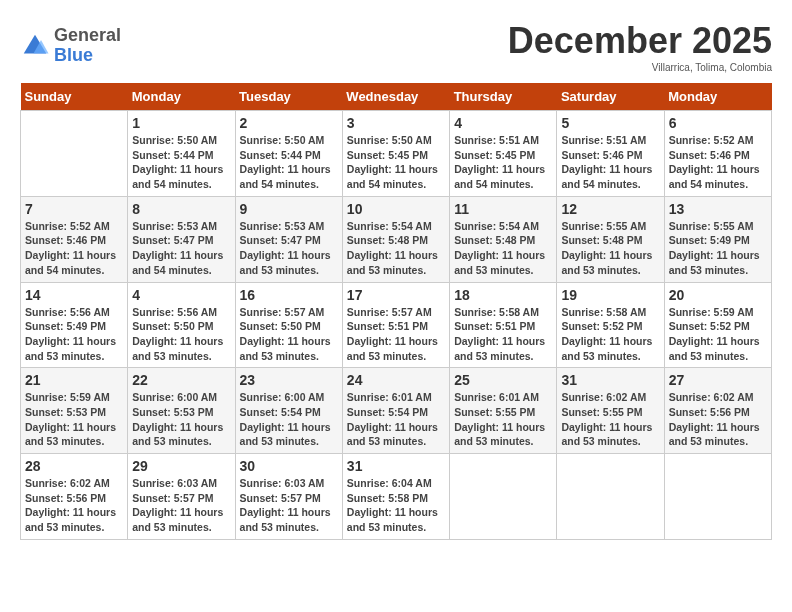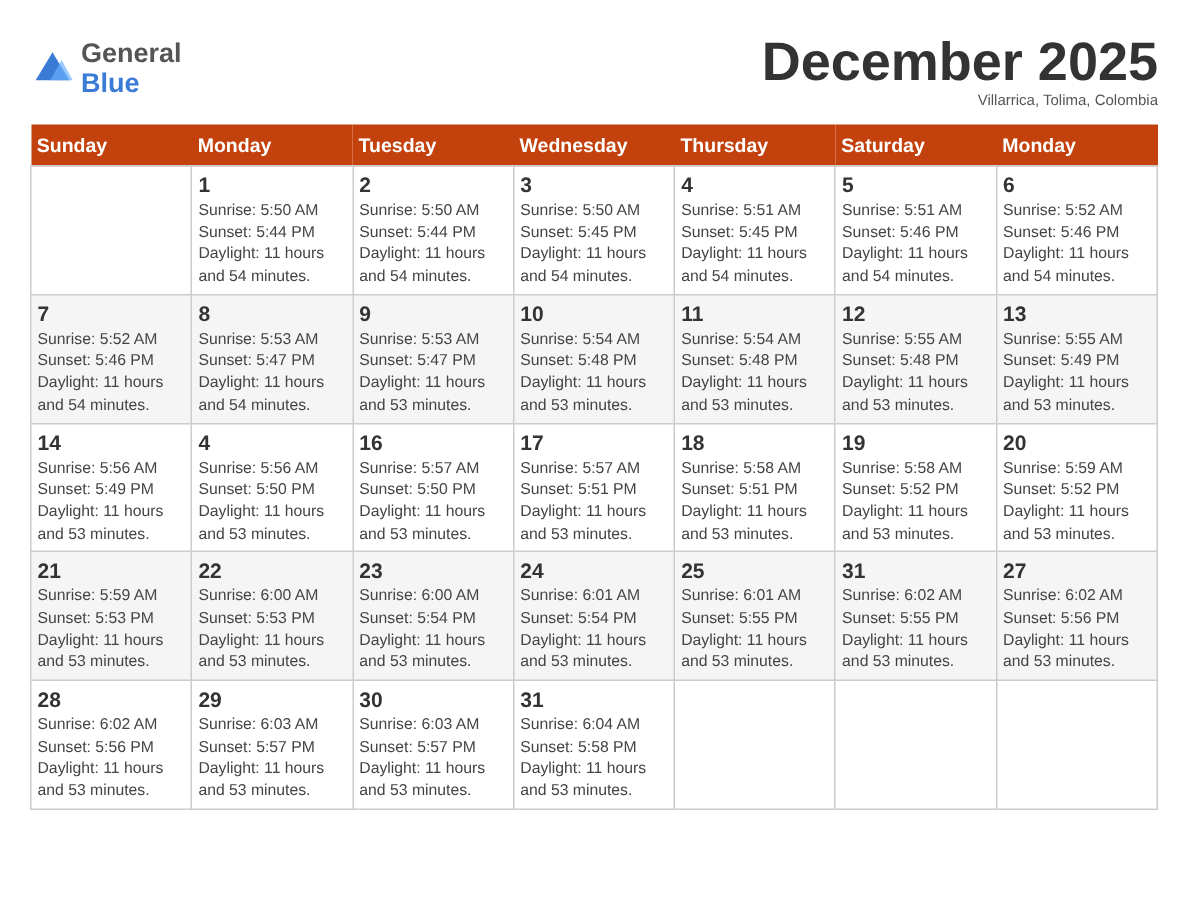--- a/index.html
+++ b/index.html
@@ -69,20 +69,21 @@
       font-size: 14px;
       font-weight: bold;
       color: #333;
       display: block;
       margin-bottom: 2px;
     }
     .day-info {
       color: #444;
       font-size: 10.5px;
       line-height: 1.4;
+      font-weight: bold;
     }
     tbody tr:nth-child(odd) td { background-color: #fff; }
     tbody tr:nth-child(even) td { background-color: #f5f5f5; }
   </style>
 </head>
 <body>
 
 <div class="header">
   <div class="logo">
     <svg class="logo-icon" viewBox="0 0 40 40">

